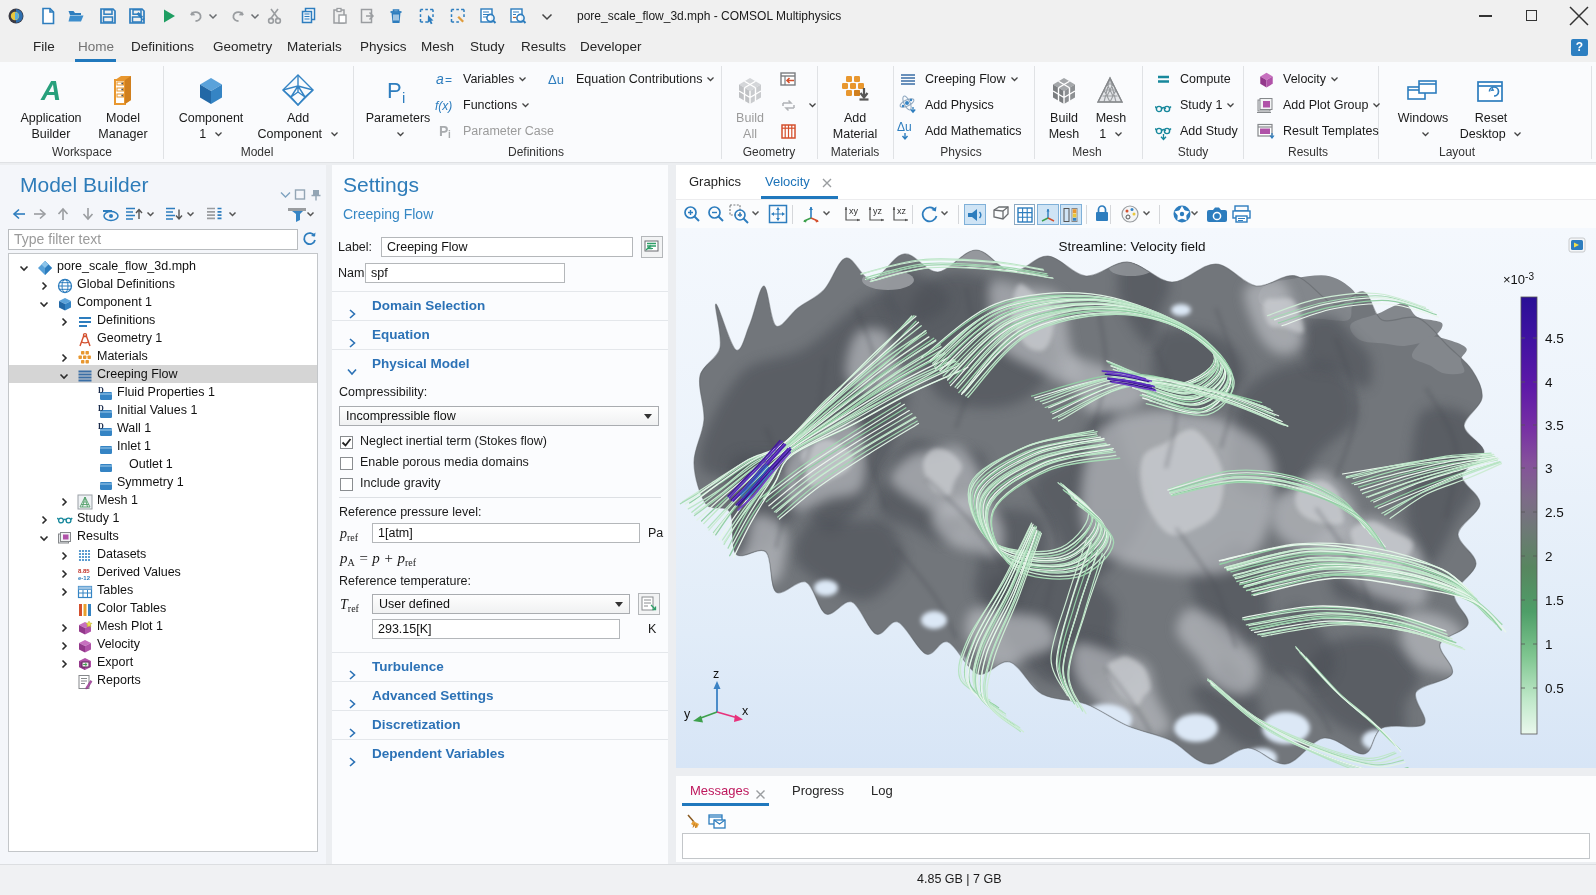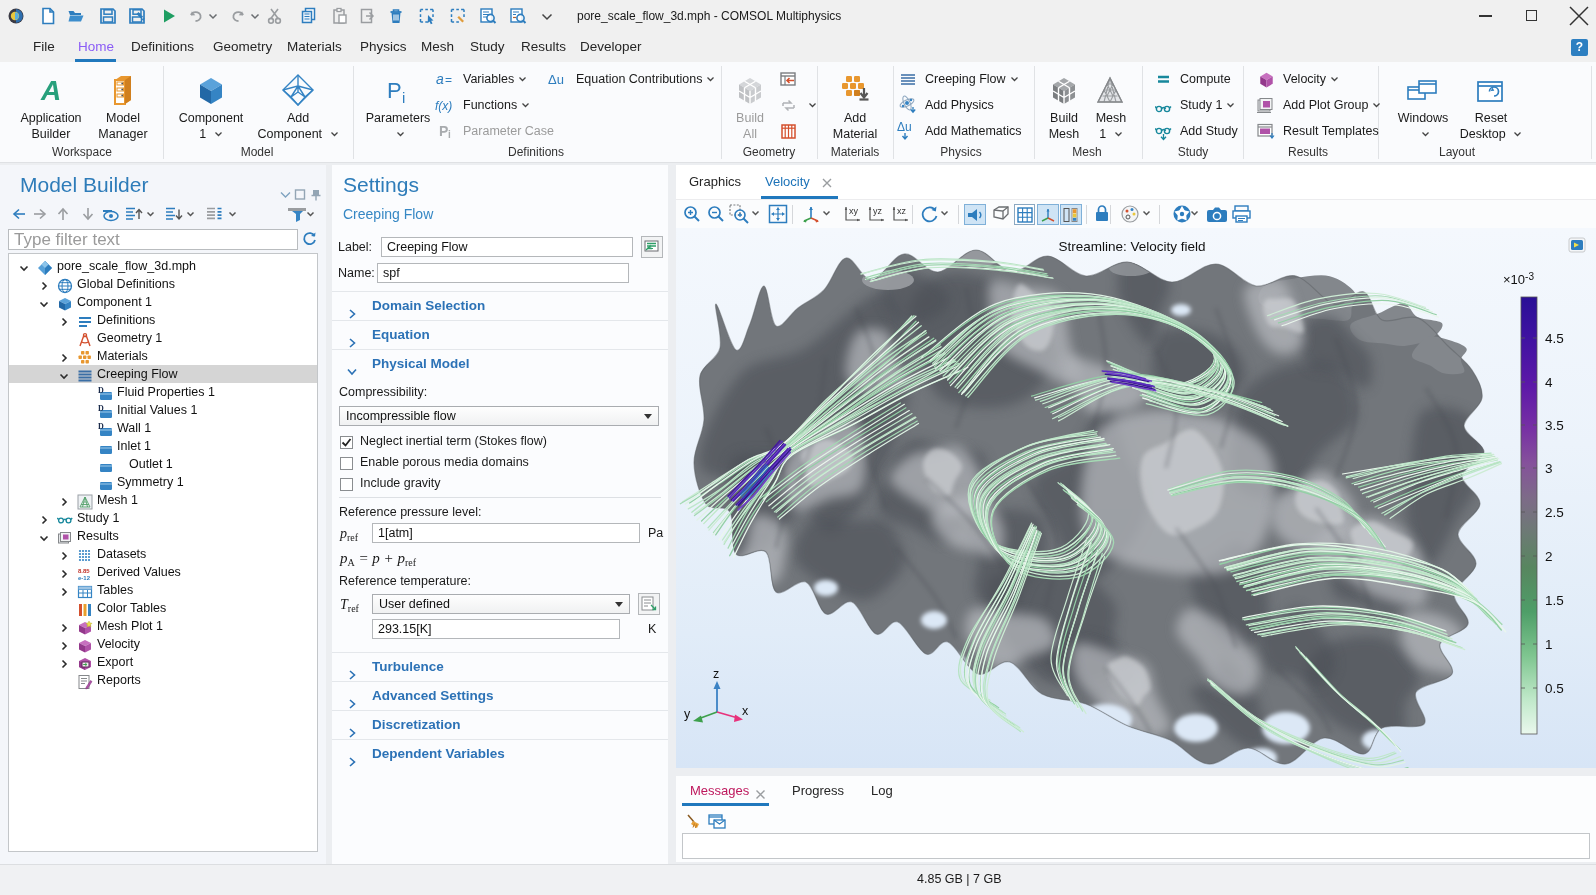--- a/index.html
+++ b/index.html
@@ -14,21 +14,21 @@
 .rlabel{position:absolute;top:82px;width:120px;height:16px;line-height:16px;font-size:12px;color:#333;text-align:center}
 .bigbtn{position:absolute;top:6px;text-align:center}
 .bigbtn .bico{height:40px;display:flex;align-items:flex-end;justify-content:center}
 .blbl{font-size:12.5px;line-height:15.5px;color:#1a1a1a;margin-top:3px;white-space:nowrap}
 .rowbtn{position:absolute;height:26px;display:flex;align-items:center;font-size:12.5px;color:#1a1a1a;white-space:nowrap}
 .rowbtn .ri{margin-right:6px;display:flex;align-items:center;justify-content:center}
 .gray{color:#9b9b9b}
 #mbpanel{position:absolute;left:0;top:165px;width:326px;height:699px;background:#f4f6fa}
 #setpanel{position:absolute;left:332px;top:165px;width:336px;height:699px;background:#fbfcfe}
 .ptitle{font-size:21px;color:#2e7cb9}
-#filterbox{position:absolute;left:8px;top:229px;width:290px;height:21px;background:#fff;border:1px solid #b9bcbf;color:#9a9a9a;font-size:17px;line-height:19px;padding-left:5px}
+#filterbox{position:absolute;left:8px;top:229px;width:290px;height:21px;background:#fff;border:1px solid #b9bcbf;color:#9a9a9a;font-size:14px;line-height:19px;padding-left:5px}
 #treebox{position:absolute;left:8px;top:253px;width:310px;height:599px;background:#fff;border:1px solid #c3c6c9;overflow:hidden}
 .trow{position:absolute;left:0;width:308px;height:18px;line-height:18px;font-size:12.5px;color:#111;white-space:nowrap}
 .trow .tic,.trow .tch{position:absolute;top:1px;width:16px;height:16px}
 .tsel{background:#d5d5d5}
 .shead{position:absolute;left:0;width:336px;height:29px;line-height:28px;color:#2c72b6;font-weight:bold;font-size:13.5px;border-top:1px solid #e4e7eb}
 .sx{margin-left:40px}
 .schev{position:absolute;left:14px;top:7px}
 .slabel{position:absolute;font-size:12.5px;color:#1a1a1a;white-space:nowrap}
 .sinput{position:absolute;background:#fff;border:1px solid #b4b7ba;font-size:12.5px;color:#111;line-height:18px;padding-left:5px;height:20px;white-space:nowrap}
 .scombo{position:absolute;background:linear-gradient(#fefefe,#f0f1f2);border:1px solid #a9acb0;font-size:12.5px;color:#111;line-height:18px;padding-left:6px;height:20px}
@@ -140,21 +140,21 @@
       <path d="M1.5 7.5 L6.0 12.0 L10.5 7.5" fill="none" stroke="#444" stroke-width="1.5"></path>
     </svg></div>
 <div class="abs" style="left:577px;top:0;height:33px;line-height:32px;font-size:12px;color:#191919">pore_scale_flow_3d.mph - COMSOL Multiphysics</div>
 <div class="abs" style="left:1479px;top:15px;width:13px;height:1.5px;background:#333"></div>
 <div class="abs" style="left:1526px;top:10px;width:11px;height:11px;border:1.5px solid #333"></div>
 <div class="abs" style="left:1562px;top:0;width:34px;height:33px"><svg width="34" height="33">
       <path d="M8 7 L26 25 M26 7 L8 25" stroke="#333" stroke-width="1.5"></path>
     </svg></div>
 <div id="menubar">
     <div class="mi" style="left:33px">File</div>
-    <div class="mi" style="left:78px;color:#8b5cf6">Home</div>
+    <div class="mi" style="left:78px;color:#737373">Home</div>
     <div class="mi" style="left:131px">Definitions</div>
     <div class="mi" style="left:213px">Geometry</div>
     <div class="mi" style="left:287px">Materials</div>
     <div class="mi" style="left:360px">Physics</div>
     <div class="mi" style="left:421px">Mesh</div>
     <div class="mi" style="left:470px">Study</div>
     <div class="mi" style="left:521px">Results</div>
     <div class="mi" style="left:580px">Developer</div>
   </div>
 <div class="abs" style="left:75px;top:59px;width:41px;height:3px;background:#2078bd"></div>
@@ -860,21 +860,21 @@
     <div class="ptitle" style="position:absolute;left:11px;top:8px">Settings</div>
     <div class="abs" style="left:11px;top:41px;font-size:14px;color:#3587c4">Creeping Flow</div>
     <div class="slabel" style="left:6px;top:75px">Label:</div>
     <div class="sinput" style="left:49px;top:72px;width:252px">Creeping Flow</div>
     <div class="abs" style="left:309px;top:71px;width:22px;height:22px;background:#f2f3f4;border:1px solid #b4b7ba"><svg width="20" height="20">
         <rect x="3" y="4" width="13" height="10" fill="#fff" stroke="#6a6d70"></rect>
         <path d="M5 6.5 h9 M5 9 h9 M5 11.5 h5" stroke="#2f9e68" stroke-width="1.3"></path>
         <path d="M4 13 l4-4 v2.5 h3" stroke="#2f9e68" fill="none" stroke-width="1.2"></path>
       </svg></div>
     <div class="slabel" style="left:6px;top:101px">Name:</div>
-    <div class="sinput" style="left:45px;top:98px;width:252px">spf</div>
+    <div class="sinput" style="left:33px;top:98px;width:200px">spf</div>
     <div class="shead" style="top:126px"><span class="schev" style="top:8px"><svg width="12" height="12">
           <path d="M4 2 L8.5 6 L4 10" fill="none" stroke="#2c72b6" stroke-width="1.6"></path>
         </svg></span><span class="sx">Domain Selection</span></div>
     <div class="shead" style="top:155px"><span class="schev" style="top:8px"><svg width="12" height="12">
           <path d="M4 2 L8.5 6 L4 10" fill="none" stroke="#2c72b6" stroke-width="1.6"></path>
         </svg></span><span class="sx">Equation</span></div>
     <div class="shead" style="top:184px"><span class="schev" style="top:8px"><svg width="12" height="12">
           <path d="M2 3.5 L6 8 L10 3.5" fill="none" stroke="#2c72b6" stroke-width="1.6"></path>
         </svg></span><span class="sx">Physical Model</span></div>
     <div class="slabel" style="left:7px;top:220px">Compressibility:</div>

